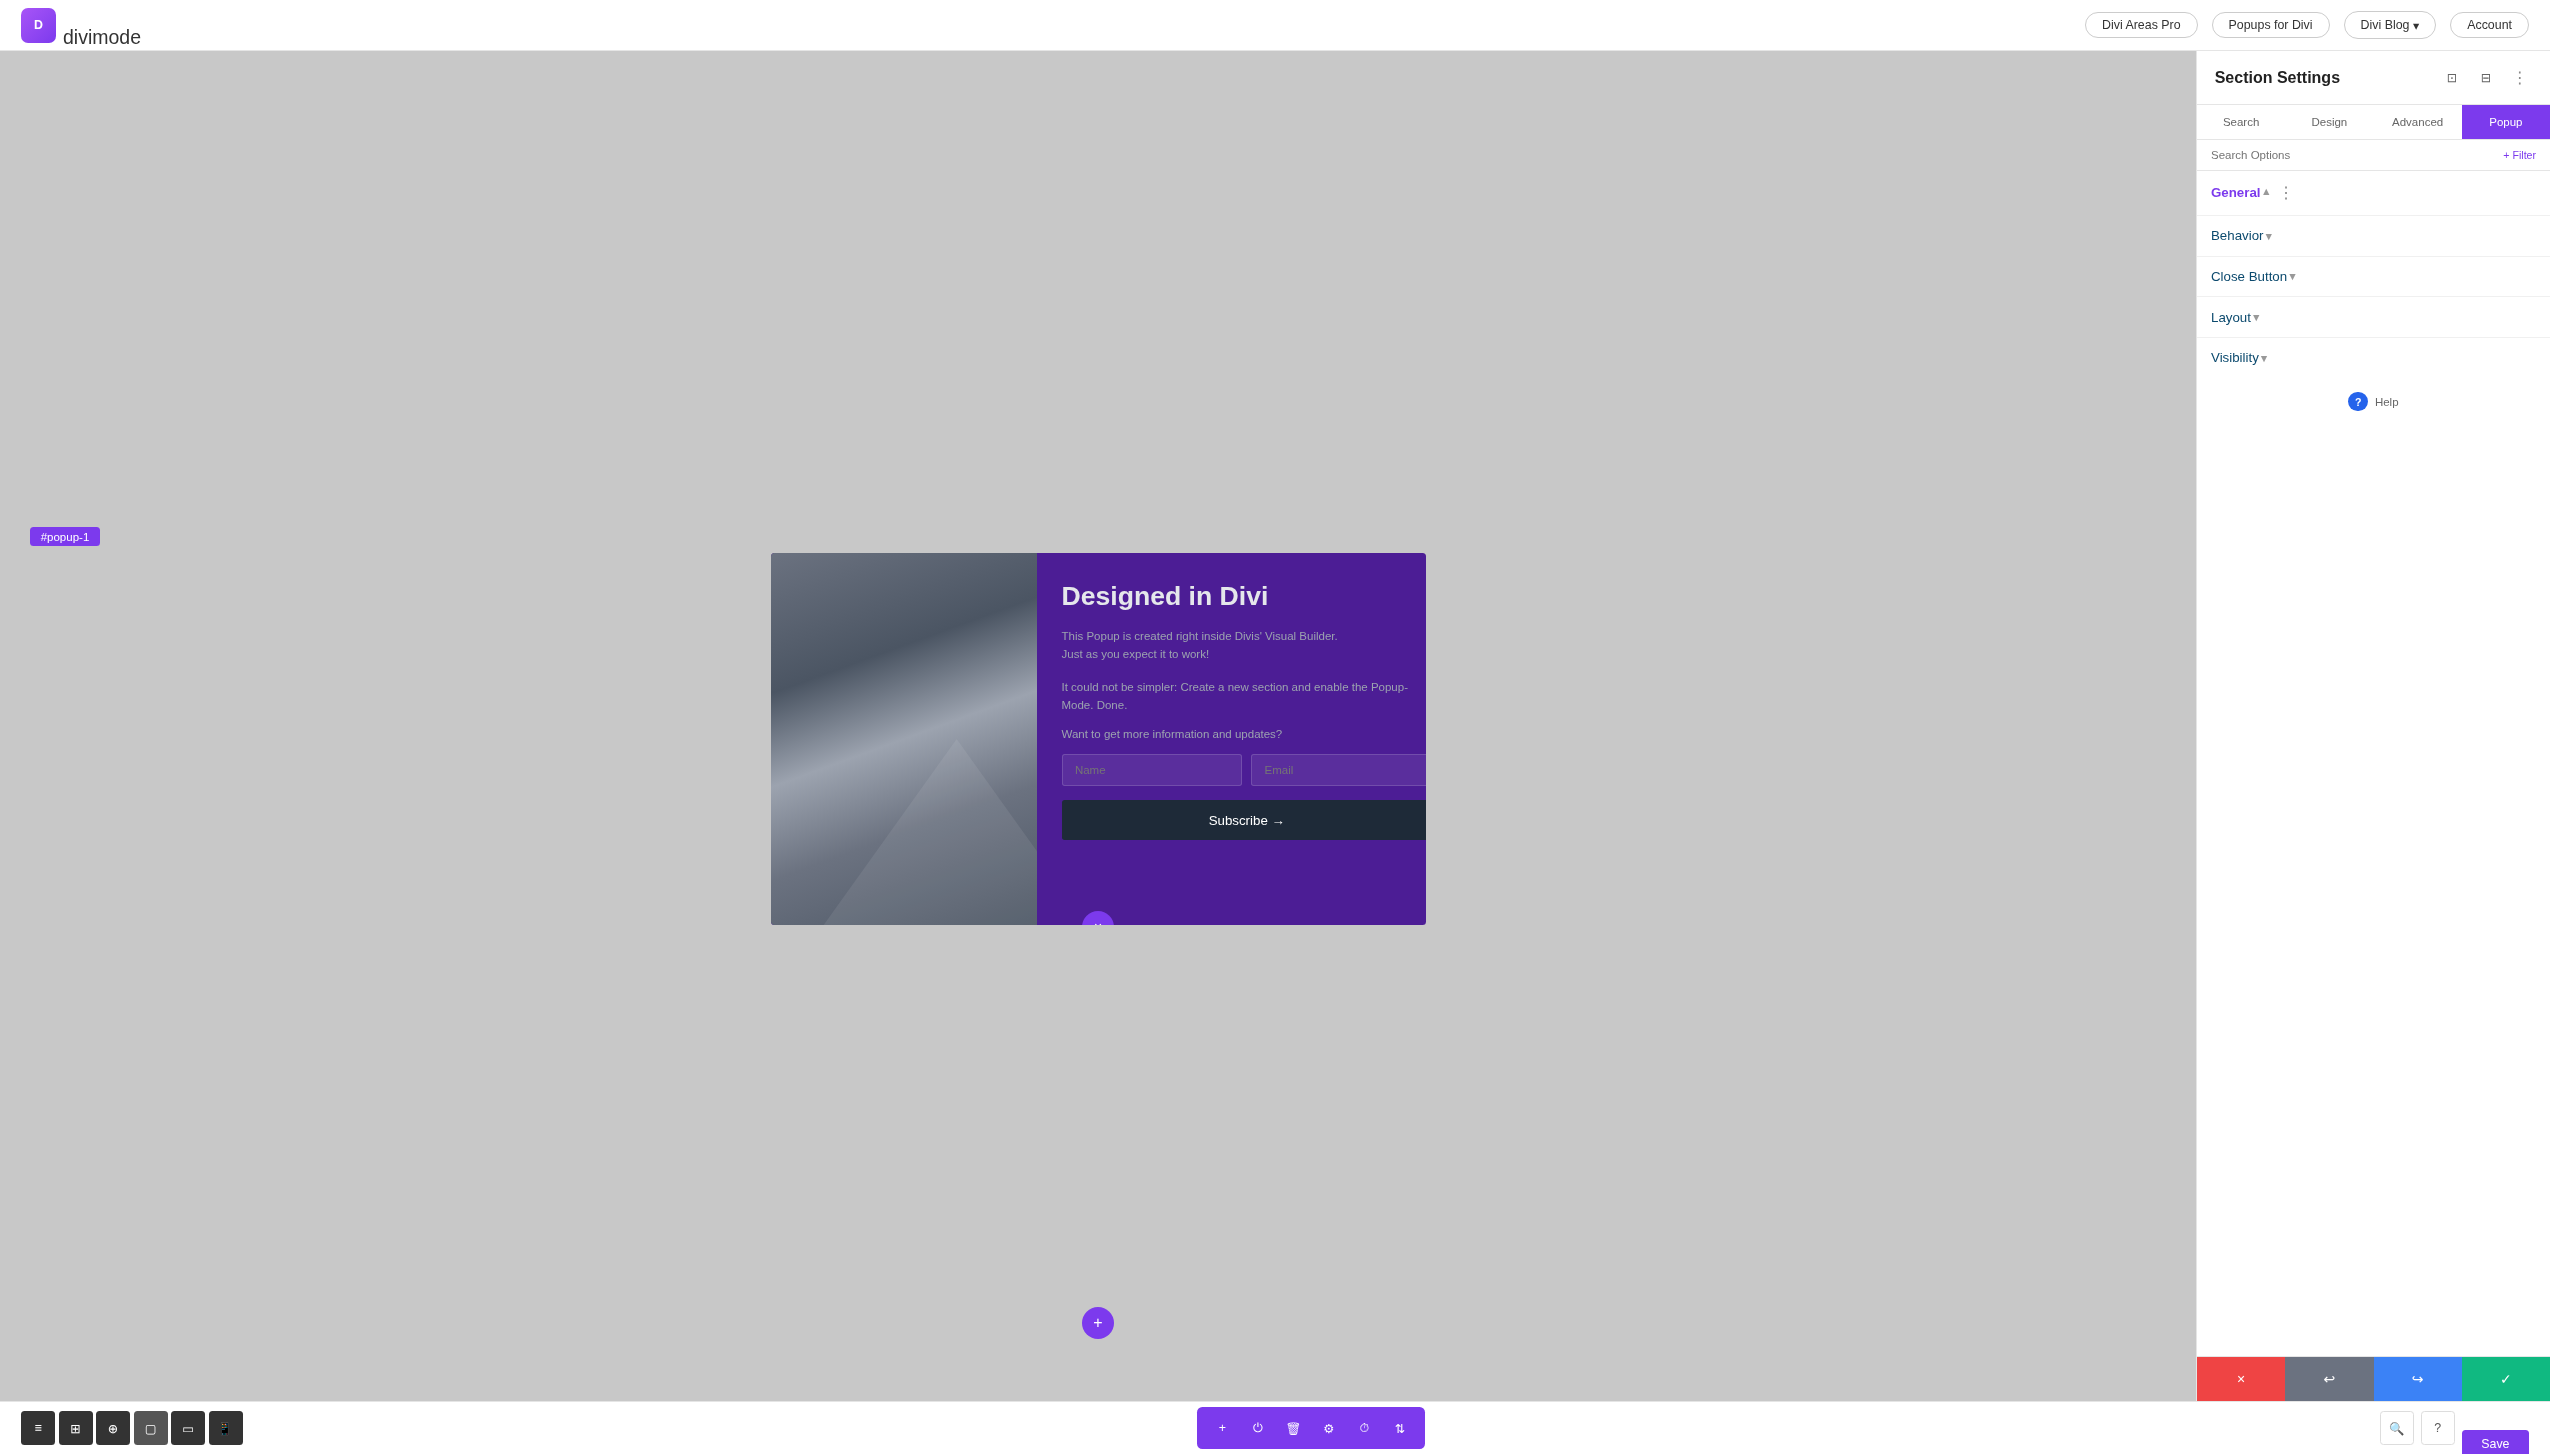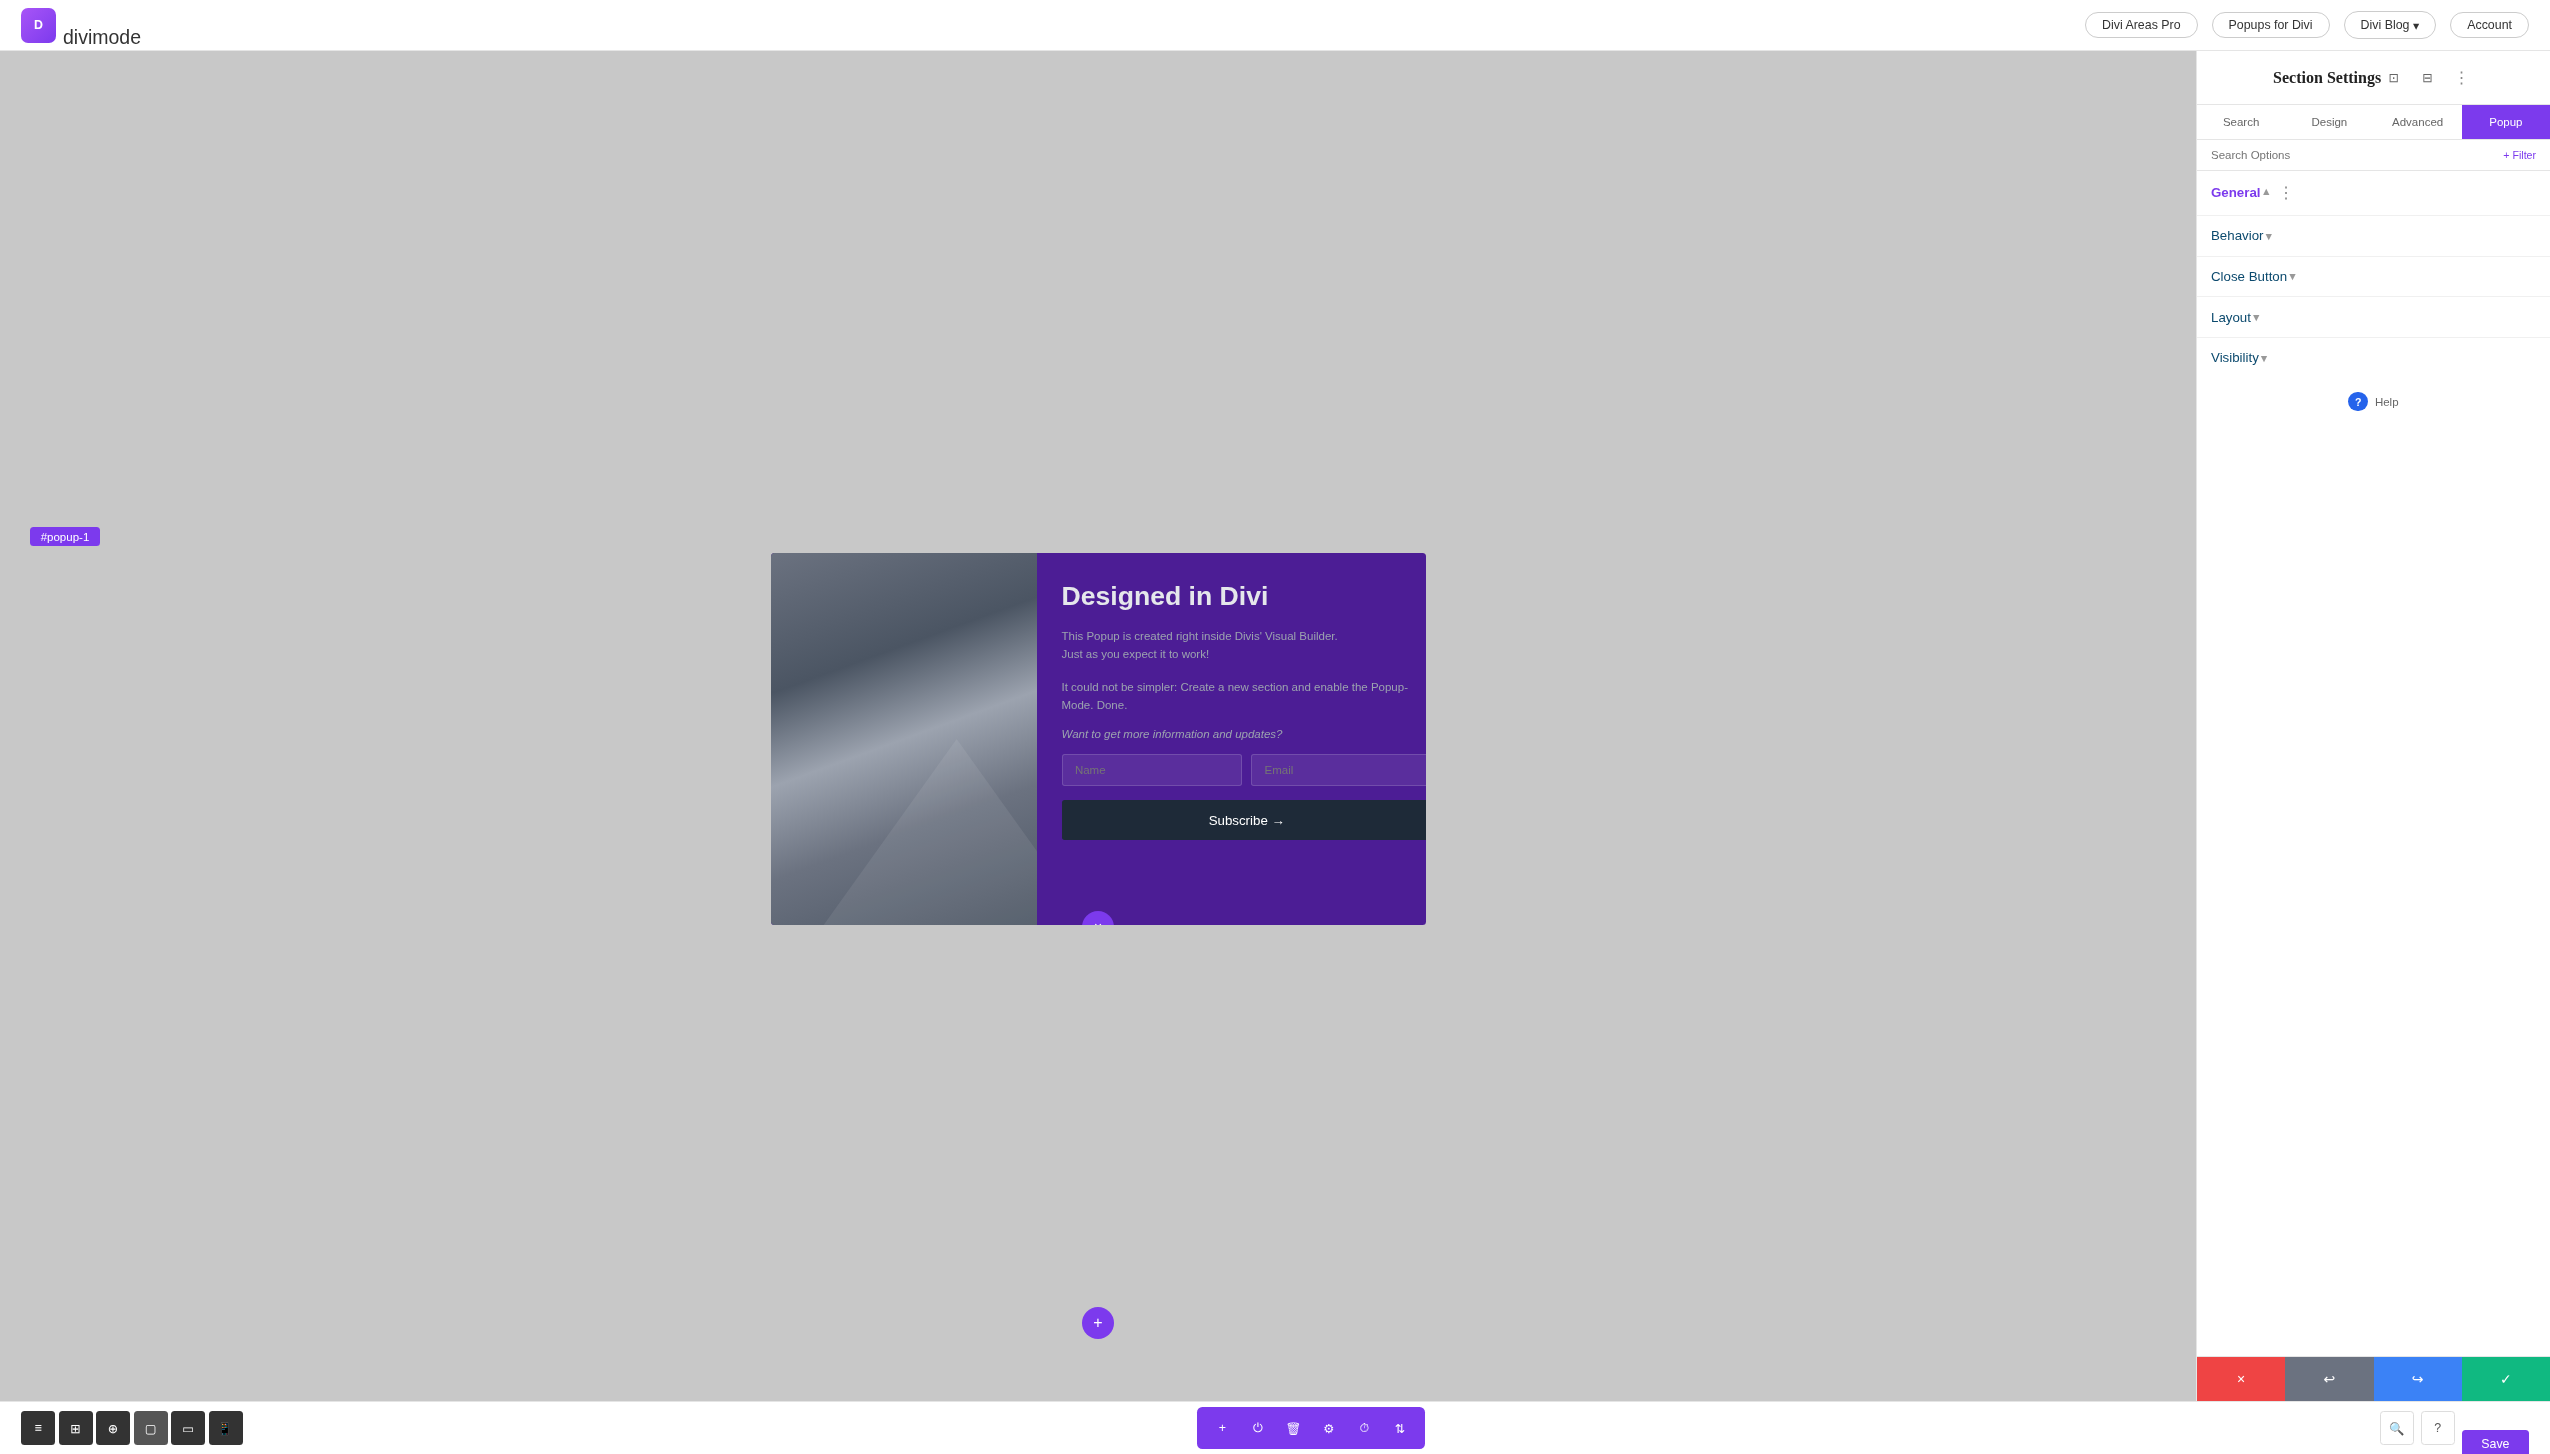--- a/index.html
+++ b/index.html
@@ -130,21 +130,20 @@
 
     .popup-desc {
       font-size: 11.5px;
       color: #9ca3af;
       line-height: 1.6;
     }
 
     .popup-desc-italic {
       font-size: 11.5px;
       color: #9ca3af;
-      font-style: italic;
     }
 
     .form-row {
       display: flex;
       gap: 8.9px;
     }
 
     .form-input {
       flex: 1;
       padding: 8.9px 12.4px;
@@ -293,22 +292,21 @@
       flex-direction: column;
       flex-shrink: 0;
       overflow: hidden;
     }
 
     .sidebar-header {
       padding: 14px 17.7px;
       border-bottom: 0.9px solid #e5e5e5;
       display: flex;
       align-items: center;
-      justify-content: center;
-      font-family: Liberation Serif, serif;
+      justify-content: space-between;
     }
 
     .sidebar-title {
       font-size: 16px;
       font-weight: 600;
       color: #222;
     }
 
     .sidebar-header-icons {
       display: flex;

